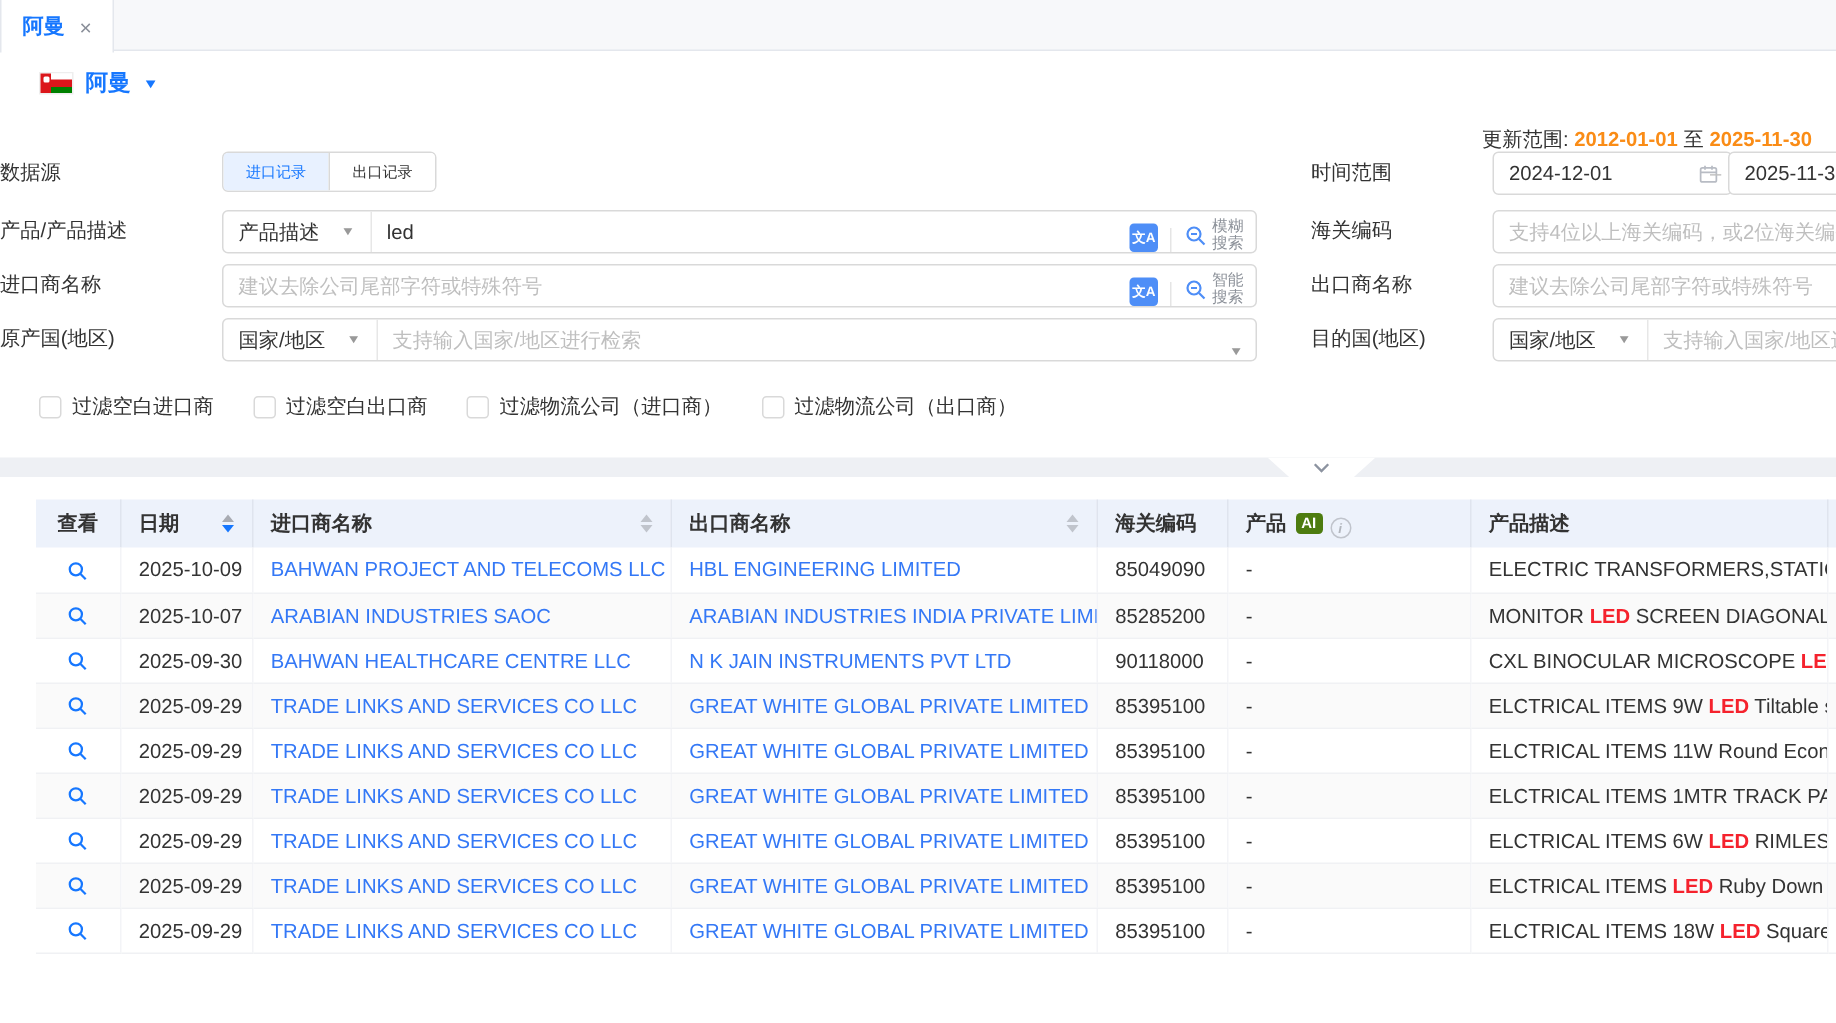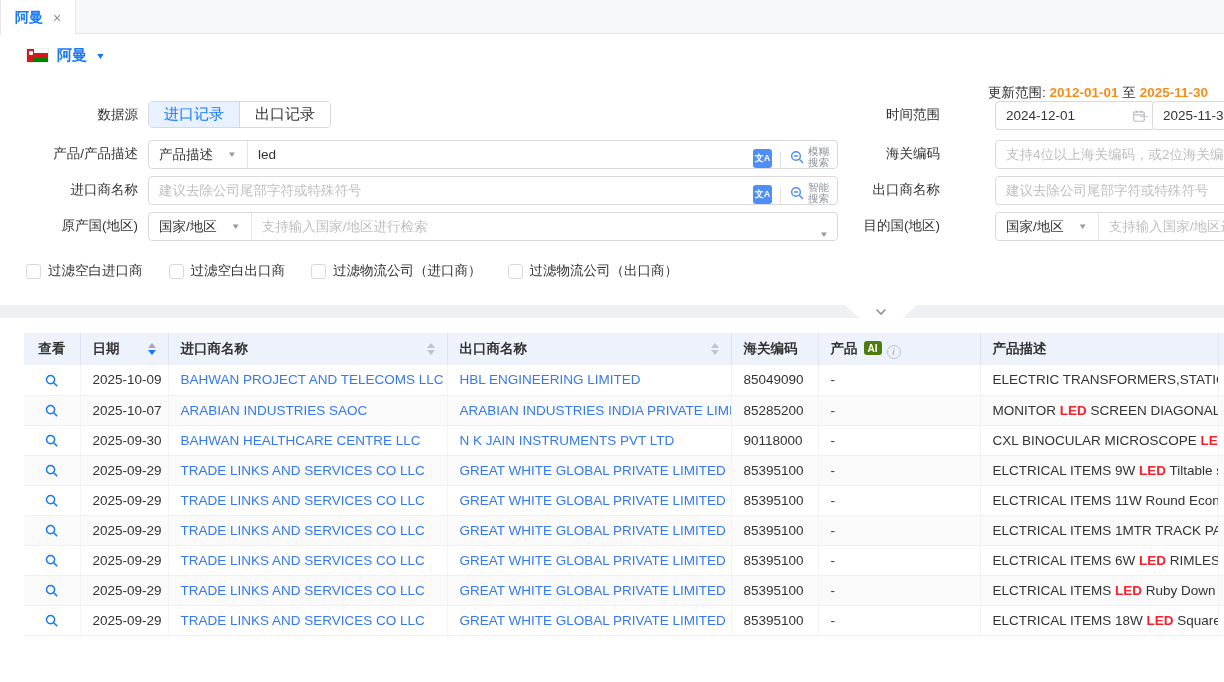--- a/index.html
+++ b/index.html
@@ -21,27 +21,27 @@
   .flag{width:23px;height:15px;display:flex;border:1px solid #eee;}
   .flag .band{width:7px;background:#db161b;position:relative;}
   .flag .band:after{content:"";position:absolute;top:2px;left:1.5px;width:4px;height:4px;background:#fff;border-radius:1px;}
   .flag .stripes{flex:1;display:flex;flex-direction:column;}
   .flag .stripes div{flex:1;}
   .s-white{background:#fff;} .s-red{background:#db161b;} .s-green{background:#008000;}
   .country-name{color:var(--accent);font-size:15px;font-weight:bold;}
   .chev-blue{color:var(--accent);font-size:11px;transform:scaleY(0.8);}
 
   
-  .f-label{position:absolute;left:0;width:138px;text-align:right;color:#333;line-height:28px;}
-  .f-label-r{position:absolute;left:800px;width:140px;text-align:right;color:#333;line-height:28px;}
+  .f-label{position:absolute;left:0;width:138px;text-align:left;color:#333;line-height:28px;}
+  .f-label-r{position:absolute;left:874px;width:140px;color:#333;line-height:28px;}
   .update-range{position:absolute;top:84px;left:988px;font-size:13.5px;color:#333;white-space:nowrap;}
   .update-range b{color:var(--orange);}
 
   .seg{position:absolute;top:101px;left:148px;height:27px;display:flex;border:1px solid var(--border);border-radius:4px;overflow:hidden;background:#fff;}
-  .seg button{height:100%;padding:0 15px;border:none;background:#fff;font-size:15px;color:#333;cursor:pointer;font-family:inherit;}
+  .seg button{height:100%;padding:0 15px;border:none;background:#fff;font-size:10px;color:#333;cursor:pointer;font-family:inherit;}
   .seg button.active{background:#e8f1ff;color:var(--accent);}
   .seg button + button{border-left:1px solid var(--border);}
 
   .igroup{position:absolute;height:29px;border:1px solid var(--border);border-radius:4px;background:#fff;display:flex;align-items:center;}
   .isel{display:flex;align-items:center;gap:14px;padding:0 10px;height:100%;border-right:1px solid #e7e7e7;color:#333;white-space:nowrap;cursor:pointer;}
   .chev-gray{color:#999;font-size:10px;transform:scaleY(0.8);}
   .igroup input{flex:1;border:none;outline:none;height:100%;padding:0 10px;font-size:13.5px;color:#333;font-family:inherit;background:transparent;min-width:0;}
   .igroup input::placeholder{color:var(--ph);}
   .addon{display:flex;align-items:flex-end;height:100%;padding-right:8px;flex:0 0 auto;}
   .trans-ic{width:19px;height:19px;border-radius:3px;background:#4e8ef7;color:#fff;font-size:9px;display:flex;align-items:center;justify-content:center;font-weight:bold;cursor:pointer;}

